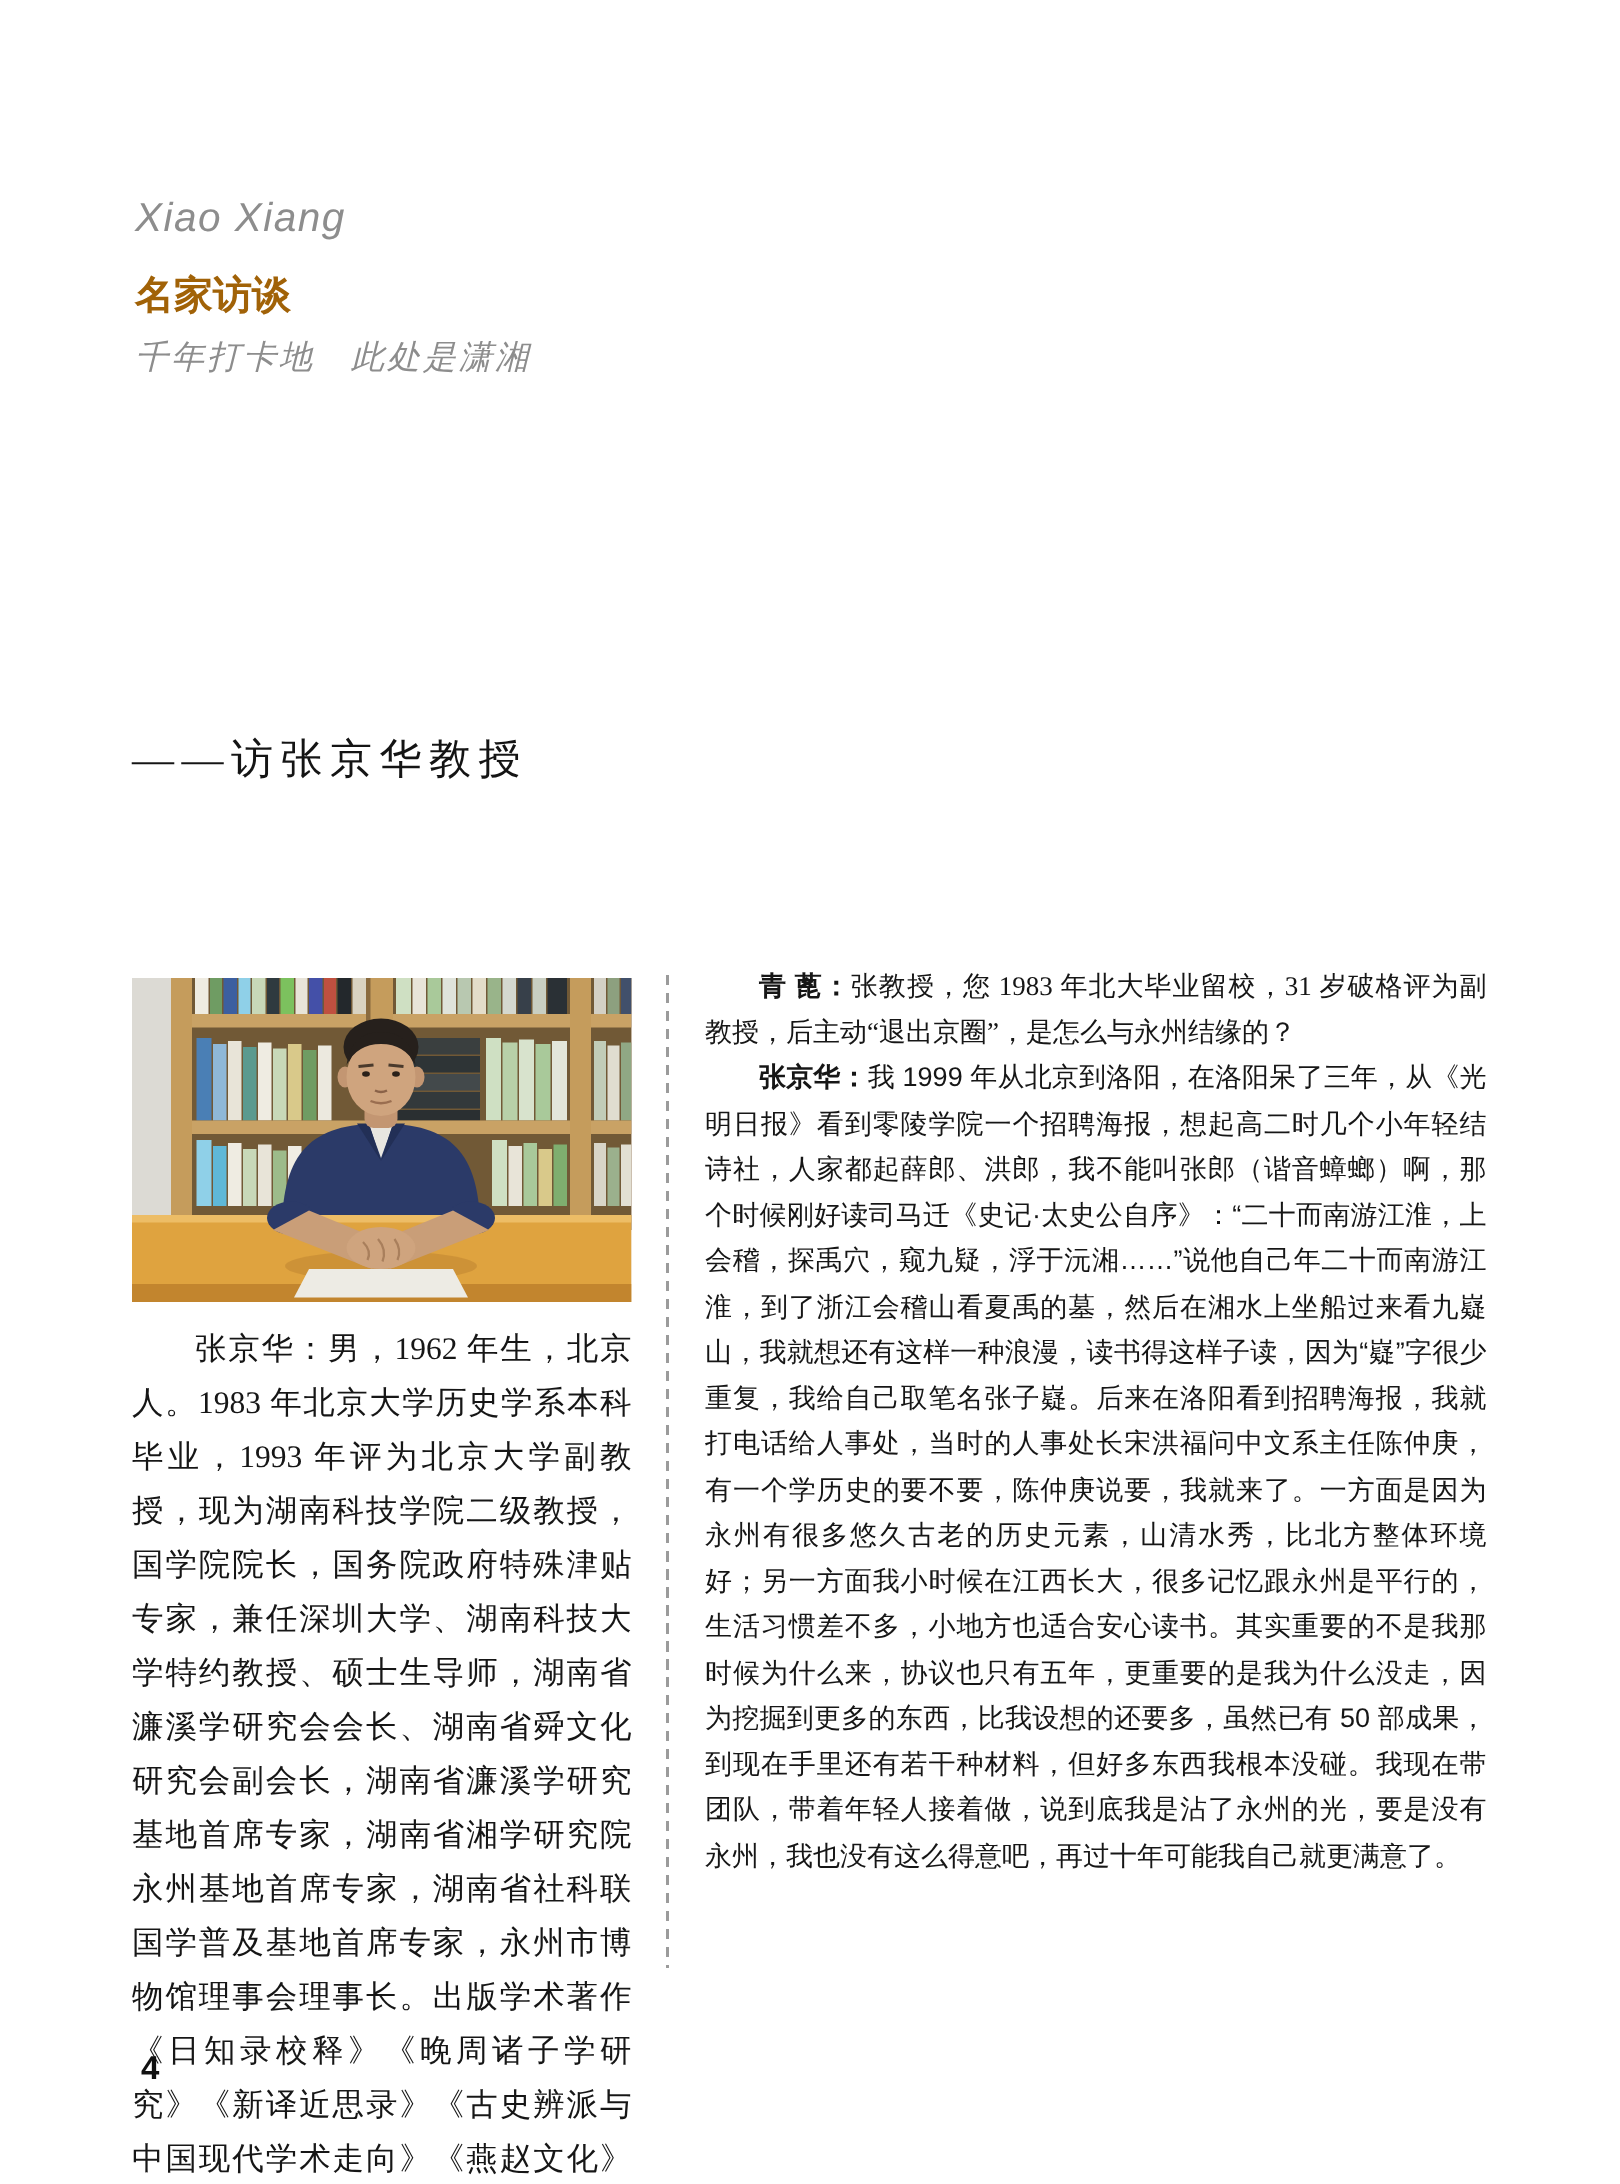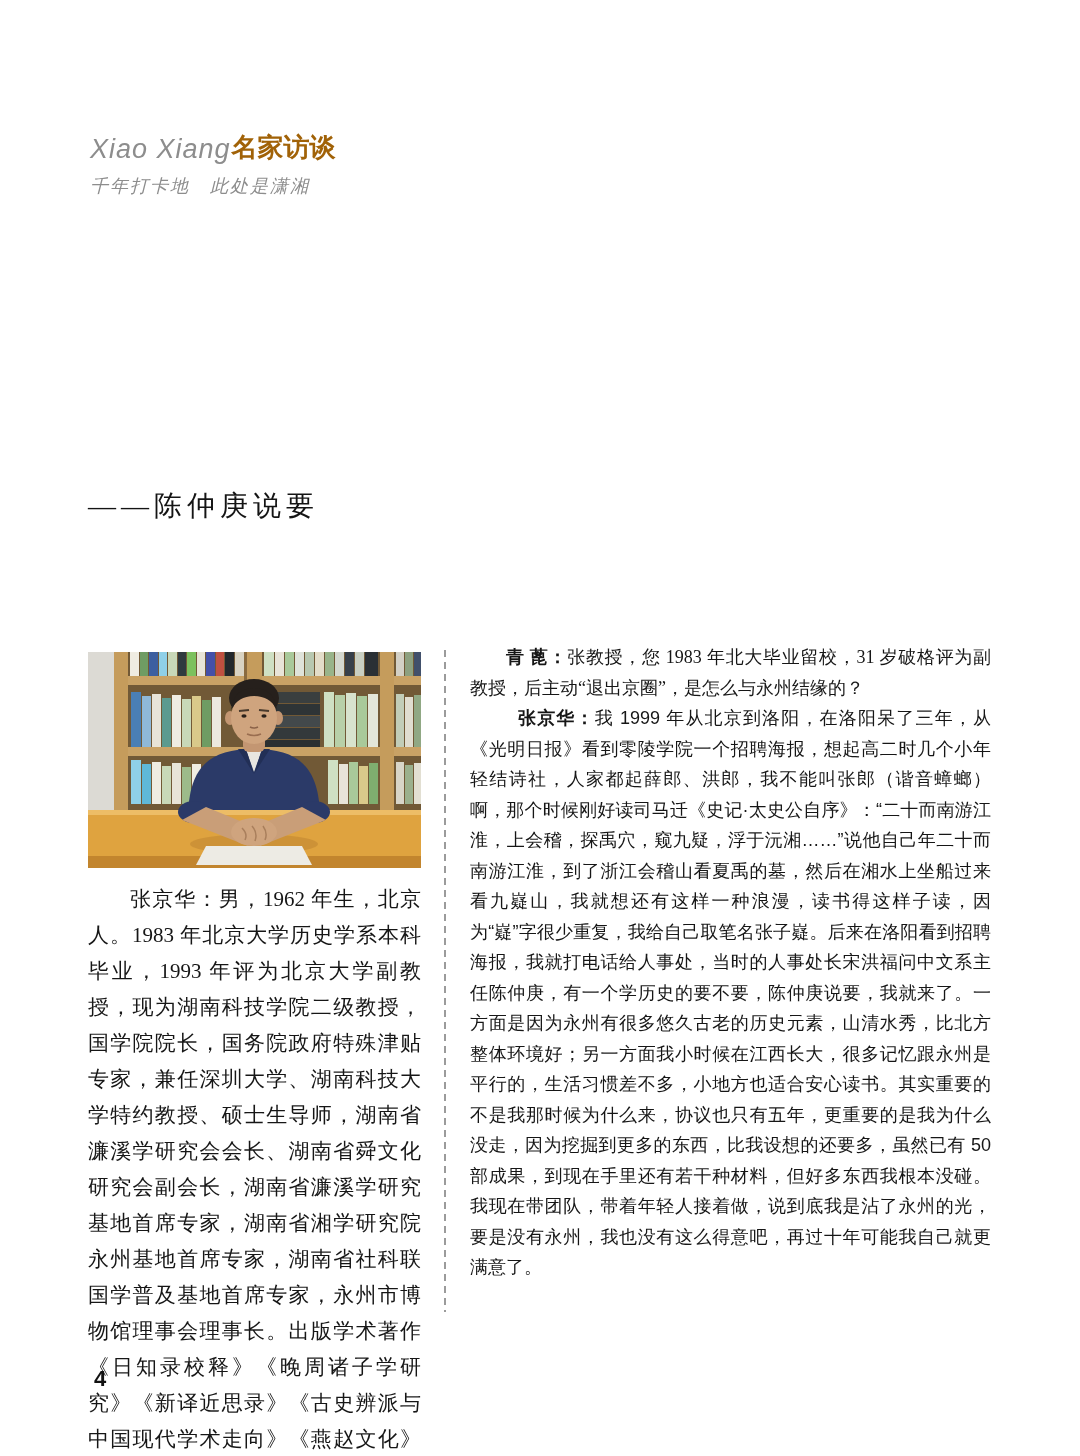--- a/index.html
+++ b/index.html
@@ -6,32 +6,32 @@
   .page{
     position:relative;
     width:1080px;height:1456px;
     background:#ffffff;
     overflow:hidden;
     font-family:"Liberation Serif","DejaVu Serif",serif;
     color:#1a1a1a;
   }
   
   .header{position:absolute;left:90px;top:130px;}
-  .header-line1{display:flex;align-items:flex-end;gap:1px;}
+  .header-line1{display:flex;align-items:flex-start;gap:18px;flex-direction:column;}
   .brand{
     font-family:"Liberation Sans","DejaVu Sans",sans-serif;
     font-style:italic;font-size:27px;color:#8d8d8d;letter-spacing:1px;
   }
   .section-label{
     font-family:"Liberation Sans","DejaVu Sans",sans-serif;
     font-weight:bold;font-size:26px;color:#a16207;
   }
   .tagline{
     margin-top:9px;
-    font-style:italic;font-size:18px;color:#8d8d8d;letter-spacing:2px;
+    font-style:italic;font-size:22px;color:#8d8d8d;letter-spacing:2px;
   }
   
   .article-title{
     position:absolute;left:88px;top:402px;
     font-size:55px;font-weight:900;letter-spacing:2px;color:#0d0d0d;
     font-family:"Liberation Serif","DejaVu Serif",serif;
   }
   .article-subtitle{
     position:absolute;left:88px;top:487px;
     font-size:28px;color:#141414;letter-spacing:5px;
@@ -51,21 +51,20 @@
   }
   .right-col{
     position:absolute;left:470px;top:642px;width:521px;
     font-size:18px;line-height:30.5px;
     text-align:justify;text-align-last:left;color:#161616;
   }
   .right-col p{margin:0;text-indent:2em;}
   .speaker{font-weight:bold;}
   .answer, .answer .speaker{
     font-family:"Liberation Sans","DejaVu Sans",sans-serif;
-    margin-left:12px;
   }
   
   .page-number{
     position:absolute;left:94px;top:1366px;
     font-family:"Liberation Sans","DejaVu Sans",sans-serif;
     font-weight:bold;font-size:22px;color:#111;
   }
 </style>
 </head>
 <body>
@@ -73,21 +72,21 @@
 <div class="page">
 
   <div class="header">
     <div class="header-line1">
       <span class="brand">Xiao Xiang</span>
       <span class="section-label">名家访谈</span>
     </div>
     <div class="tagline">千年打卡地　此处是潇湘</div>
   </div>
 
-  <div class="article-subtitle">——陈仲庚说要</div>
+  <div class="article-subtitle">——访张京华教授</div>
 
   <div class="left-col">
     <div class="photo-frame">
       <svg viewBox="0 0 333 216" width="333" height="216" xmlns="http://www.w3.org/2000/svg">
 
         <rect x="0" y="0" width="333" height="216" fill="#d9d7d1"></rect>
 
         <rect x="26" y="0" width="307" height="168" fill="#9b7a47"></rect>
         <rect x="40" y="0" width="118" height="168" fill="#715936"></rect>
         <rect x="174" y="0" width="118" height="168" fill="#715936"></rect>

